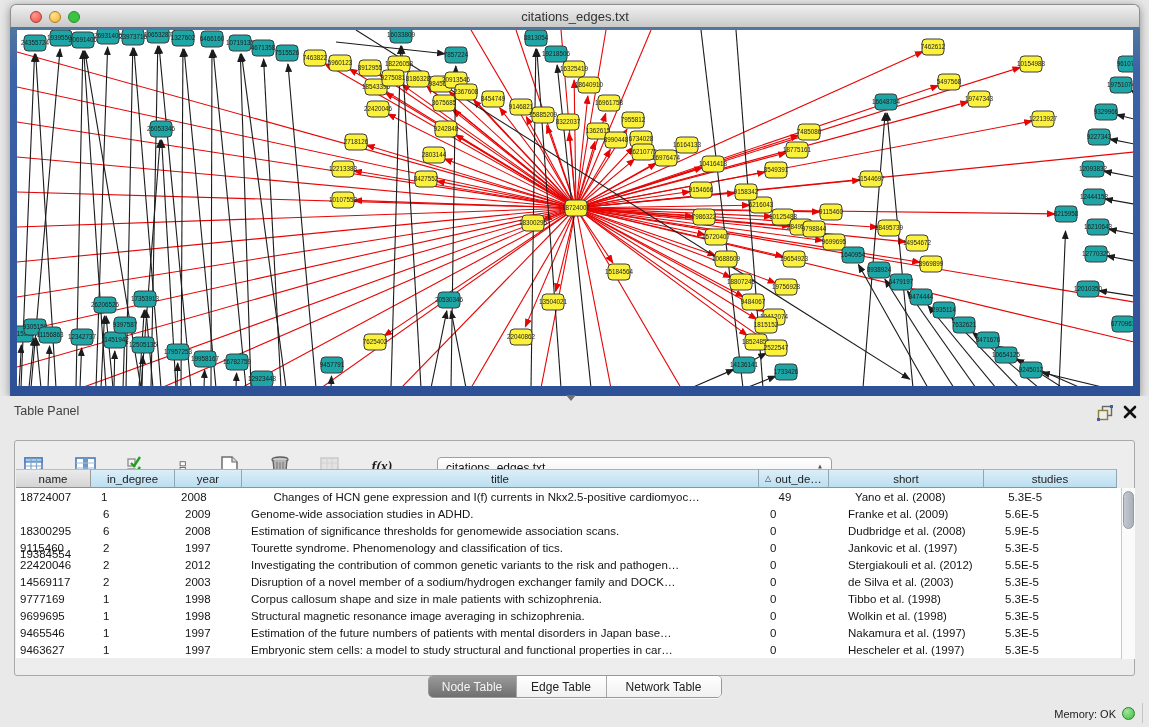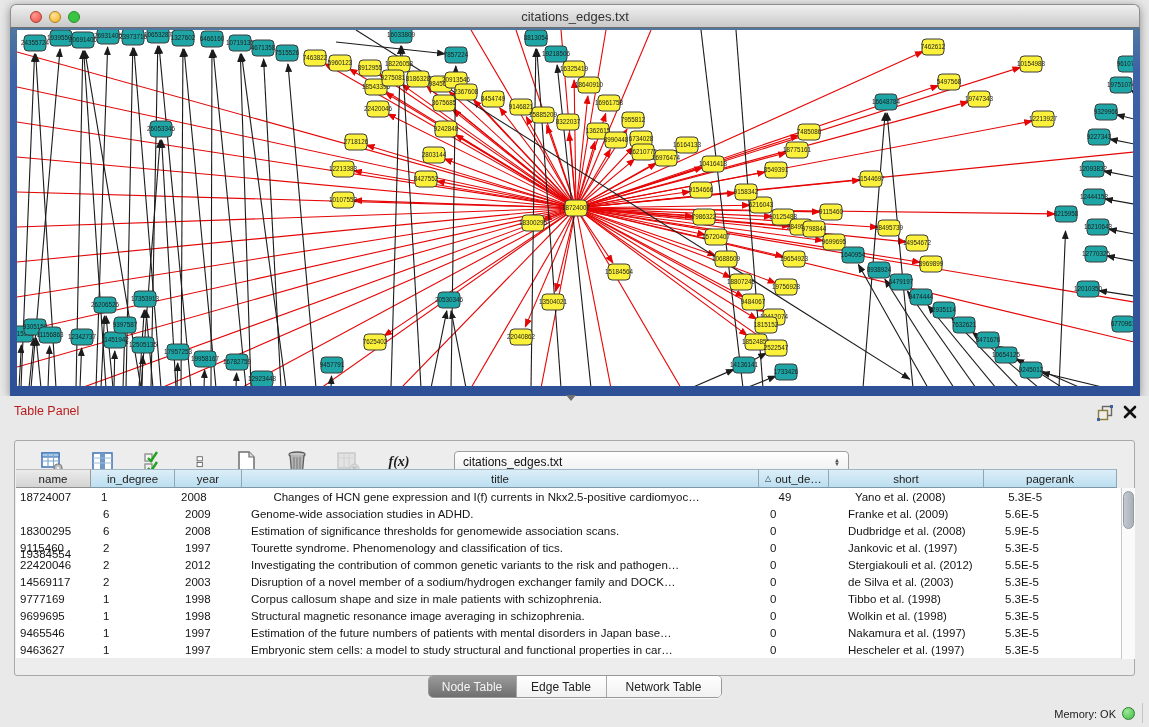--- a/index.html
+++ b/index.html
@@ -21,27 +21,27 @@
   #frame{position:absolute;left:0;top:24px;right:0;bottom:0;
     background:linear-gradient(#52789F 0%,#3C62A8 12%,#2E5096 100%);
     padding:2px 7px 10px 7px;box-sizing:border-box;}
   #canvas{position:relative;width:100%;height:100%;background:#fff;overflow:hidden;}
   #graph-svg{position:absolute;left:0;top:0;}
 
   
   #table-panel{position:absolute;left:0;top:396px;right:0;bottom:0;background:#E9E9E9;}
   #splitter-grip{position:absolute;left:566px;top:-1px;width:0;height:0;
     border-left:5px solid transparent;border-right:5px solid transparent;border-top:6px solid #707070;}
-  #panel-title{position:absolute;left:14px;top:8px;font-size:12.5px;color:#b91c1c;}
+  #panel-title{position:absolute;left:14px;top:8px;font-size:12.5px;color:#404040;}
   #float-icon{position:absolute;right:36px;top:9px;width:16px;height:16px;}
   #close-icon{position:absolute;right:12px;top:9px;width:14px;height:14px;cursor:pointer;}
 
   #inner-panel{position:absolute;left:14px;top:44px;width:1121px;height:236px;
     background:#EDEDED;border:1px solid #A9A9A9;border-radius:3px;box-sizing:border-box;}
-  #toolbar{position:absolute;left:25px;top:4px;height:34px;display:flex;align-items:center;gap:27px;}
+  #toolbar{position:absolute;left:8px;top:4px;height:34px;display:flex;align-items:flex-end;gap:27px;}
   .tool{width:24px;height:24px;display:flex;align-items:center;justify-content:center;cursor:pointer;}
   .tool.disabled{opacity:.45;cursor:default;}
   #fx-label{font-family:"Liberation Serif",serif;font-style:italic;font-weight:bold;
     font-size:14px;color:#1a1a1a;}
   #table-select{margin-left:16px;width:395px;height:22px;border:1px solid #9f9f9f;border-radius:4px;
     background:linear-gradient(#ffffff,#F0F0F0);display:flex;align-items:center;
     padding:0 8px;box-sizing:border-box;font-size:12px;color:#111;cursor:pointer;
     box-shadow:0 1px 0 rgba(255,255,255,.8);}
   #table-select .arrows{margin-left:auto;display:flex;flex-direction:column;line-height:4px;
     font-size:6px;color:#555;}
@@ -862,21 +862,21 @@
             <span>title</span>
           </div>
           <div class="hcell sorted" style="width: 70px;">
             <span class="sort-tri">△</span>
             <span>out_de…</span>
           </div>
           <div class="hcell" style="width: 155px;">
             <span>short</span>
           </div>
           <div class="hcell" style="width: 133px;">
-            <span>pagerank</span>
+            <span>studies</span>
           </div>
         </div>
       <div id="table-rows">
           <div class="trow">
             <div class="tcell" style="width: 75px; padding-left: 4px; box-sizing: border-box;">18724007</div>
             <div class="tcell" style="width: 88px; padding-left: 12px; box-sizing: border-box;">1</div>
             <div class="tcell" style="width: 67px; padding-left: 6px; box-sizing: border-box;">2008</div>
             <div class="tcell" style="width: 517px; padding-left: 5px; box-sizing: border-box; margin-left: 28px;">Changes of HCN gene expression and I(f) currents in Nkx2.5-positive cardiomyoc…</div>
             <div class="tcell" style="width: 70px; padding-left: 7px; box-sizing: border-box;">49</div>
             <div class="tcell" style="width: 155px; padding-left: 15px; box-sizing: border-box;">Yano et al. (2008)</div>

